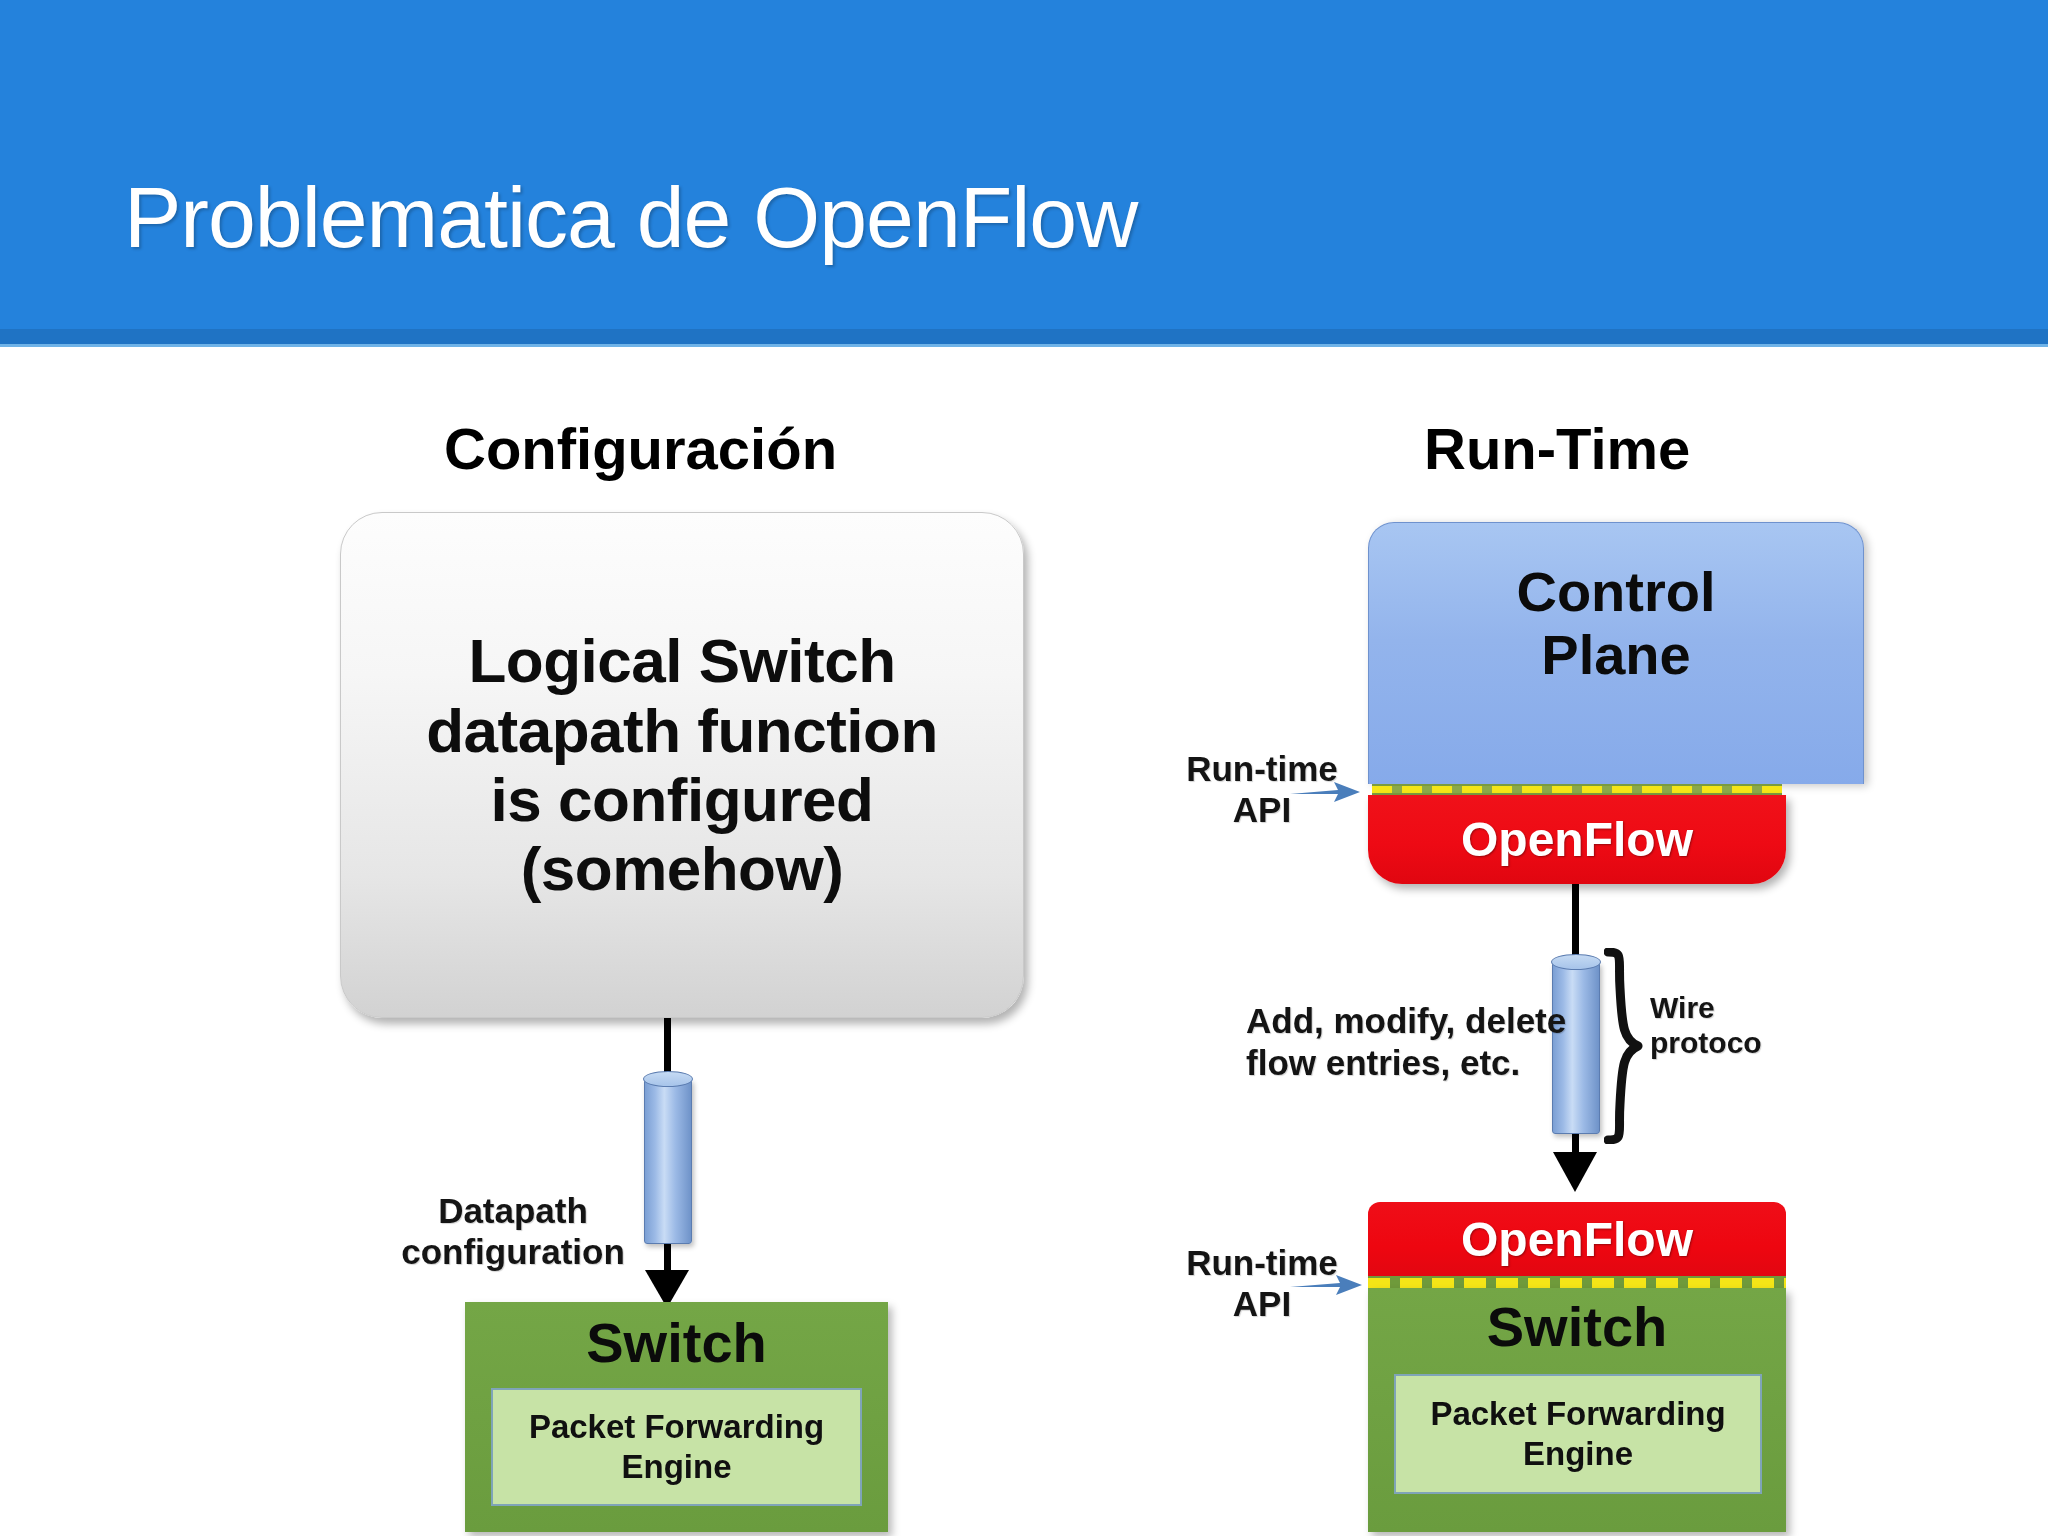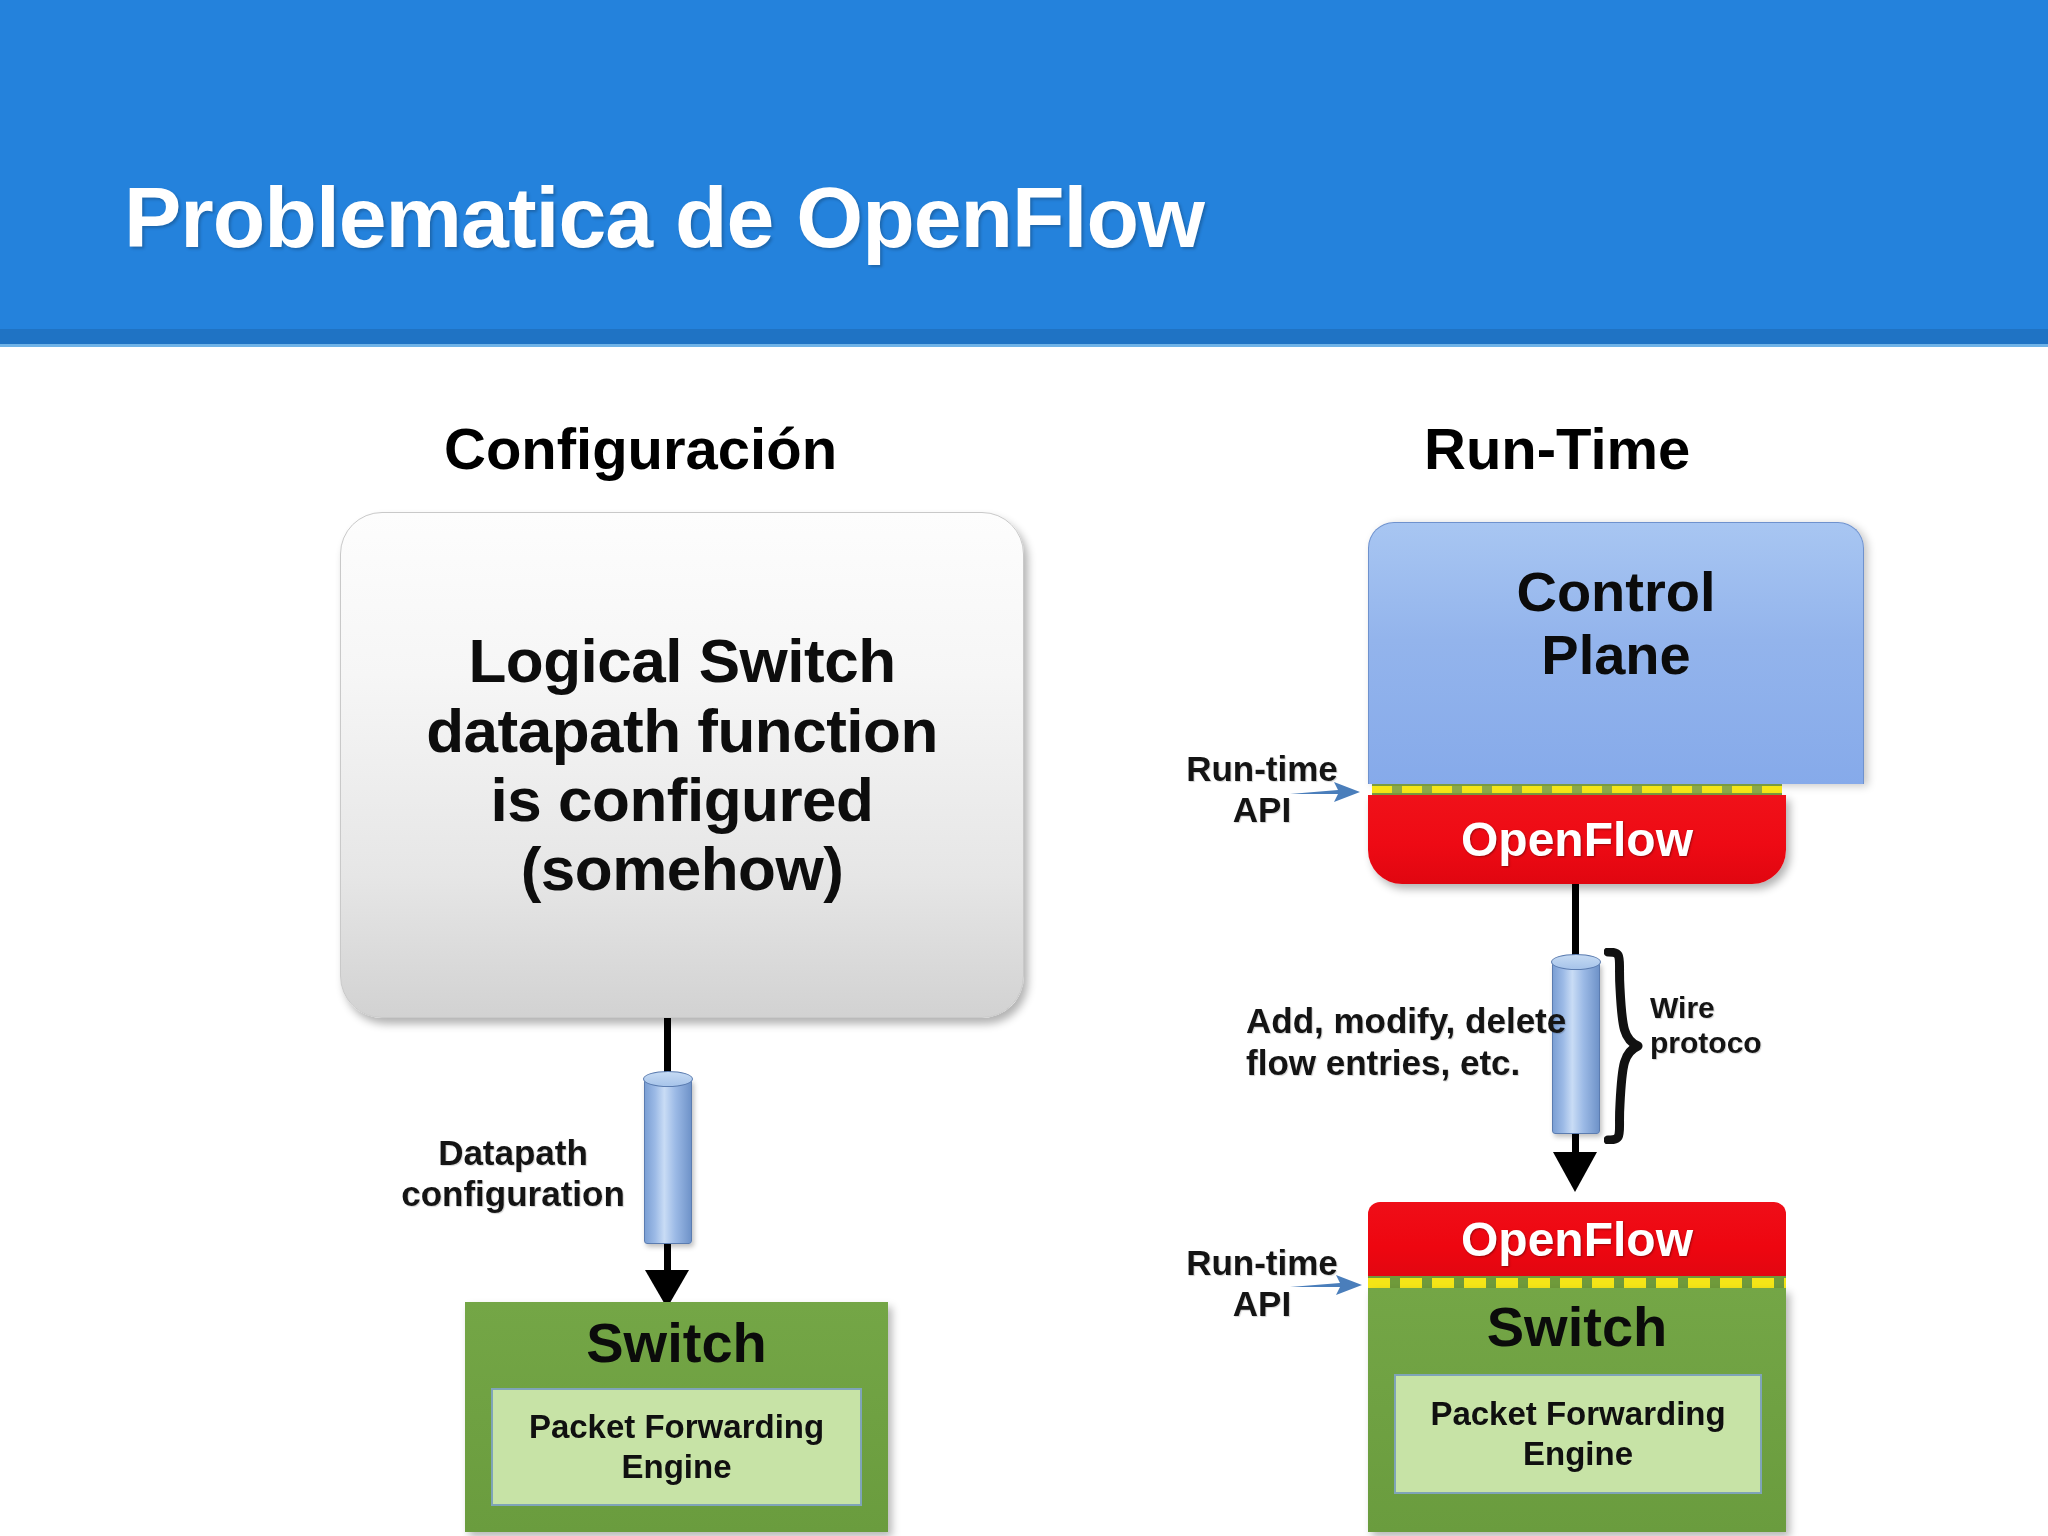--- a/index.html
+++ b/index.html
@@ -27,21 +27,21 @@
     background: #1f73c4;
   }
   #header-underline-light {
     position: absolute; left: 0; top: 344px;
     width: 2048px; height: 3px;
     background: #6fb3e8;
   }
   #page-title {
     position: absolute; left: 124px; top: 168px;
     font-size: 86px;
-    font-weight: bold;
+    font-weight: normal;
     color: #ffffff;
     letter-spacing: -1px;
     white-space: nowrap;
     text-shadow: 2px 2px 3px rgba(0,0,0,0.22);
   }
 
   
   .col-heading {
     position: absolute;
     font-size: 58px;
@@ -106,21 +106,21 @@
   #left-cylinder-cap {
     position: absolute;
     left: 643px; top: 1071px;
     width: 50px; height: 16px;
     background: linear-gradient(180deg, #c5daf3 0%, #a7c4ea 100%);
     border: 1px solid #5b7cb0;
     border-radius: 50%;
   }
   #datapath-config-label {
     position: absolute;
-    left: 398px; top: 1132px;
+    left: 398px; top: 1190px;
     width: 230px;
     font-size: 35px;
     font-weight: bold;
     line-height: 1.18;
     text-align: center;
     color: #141414;
     white-space: pre-line;
     text-shadow: 1px 1px 1px rgba(0,0,0,0.18);
   }
 

